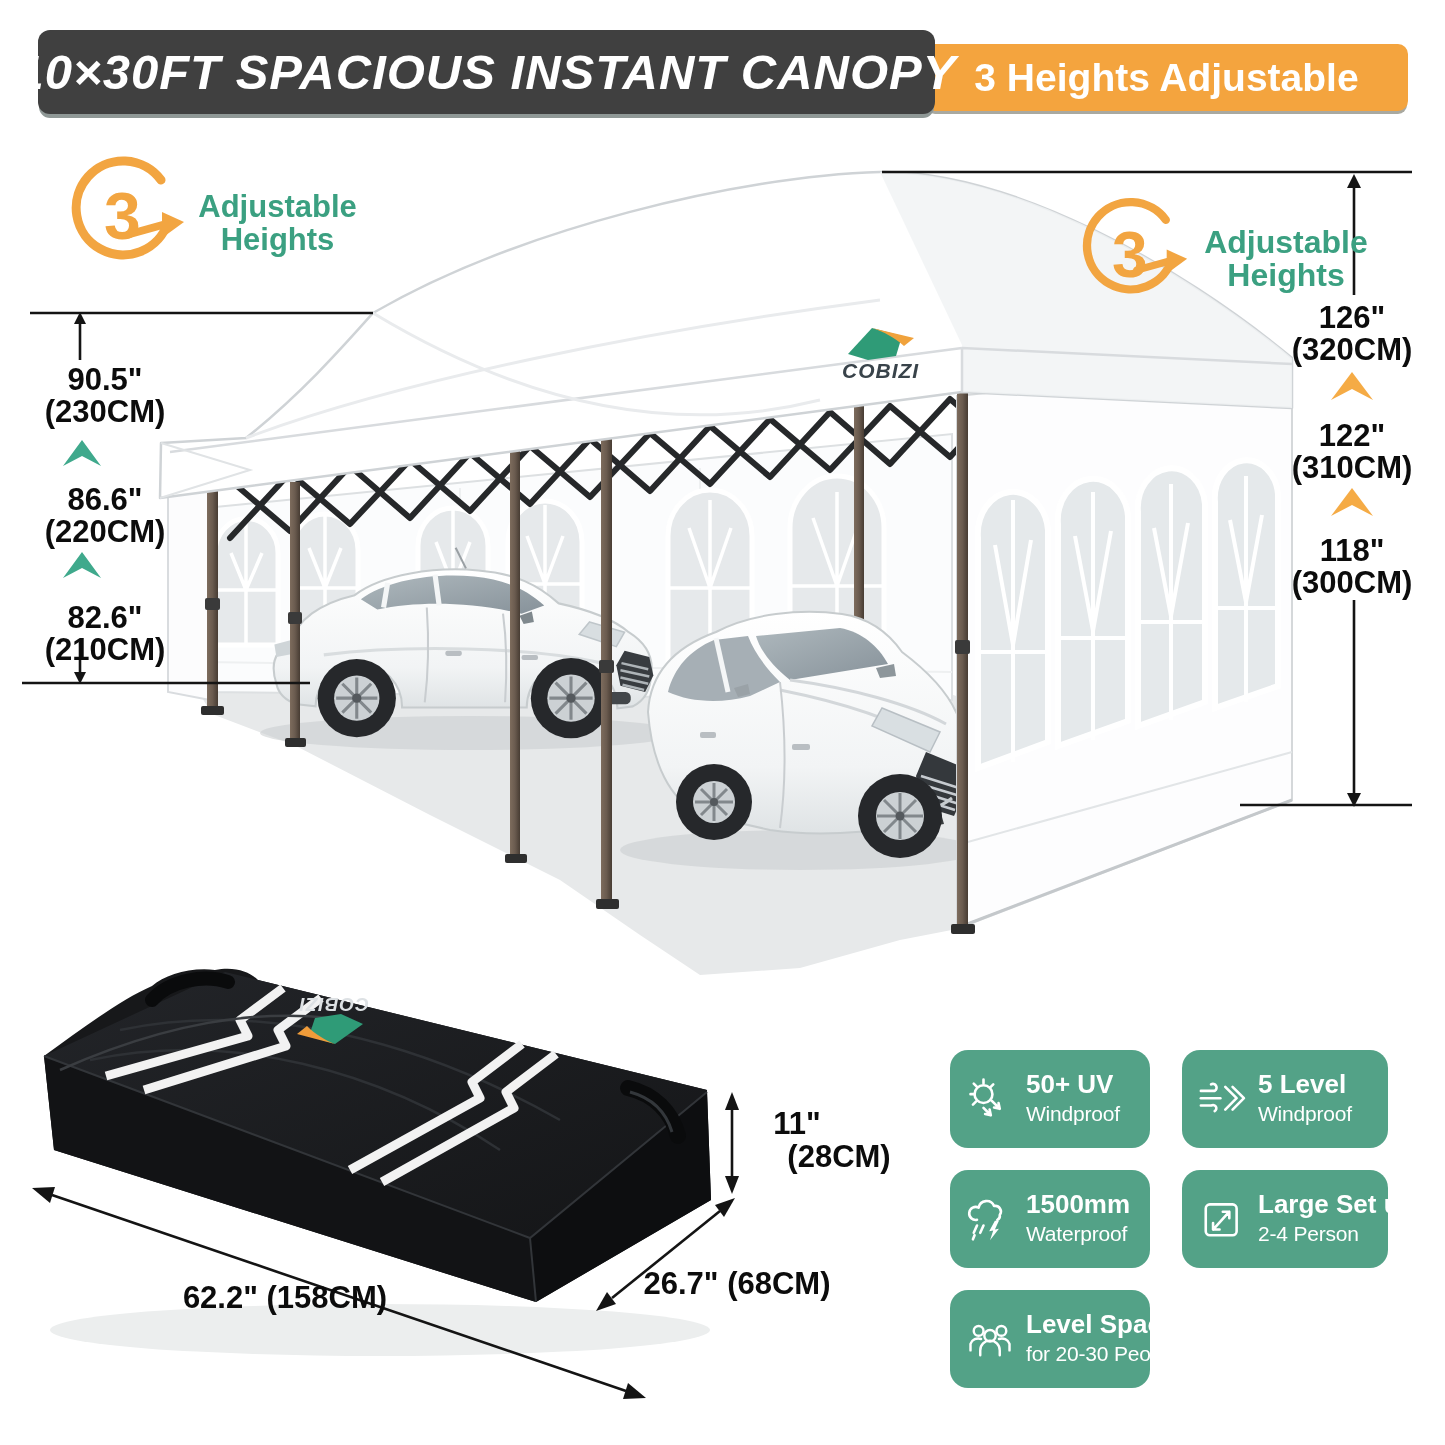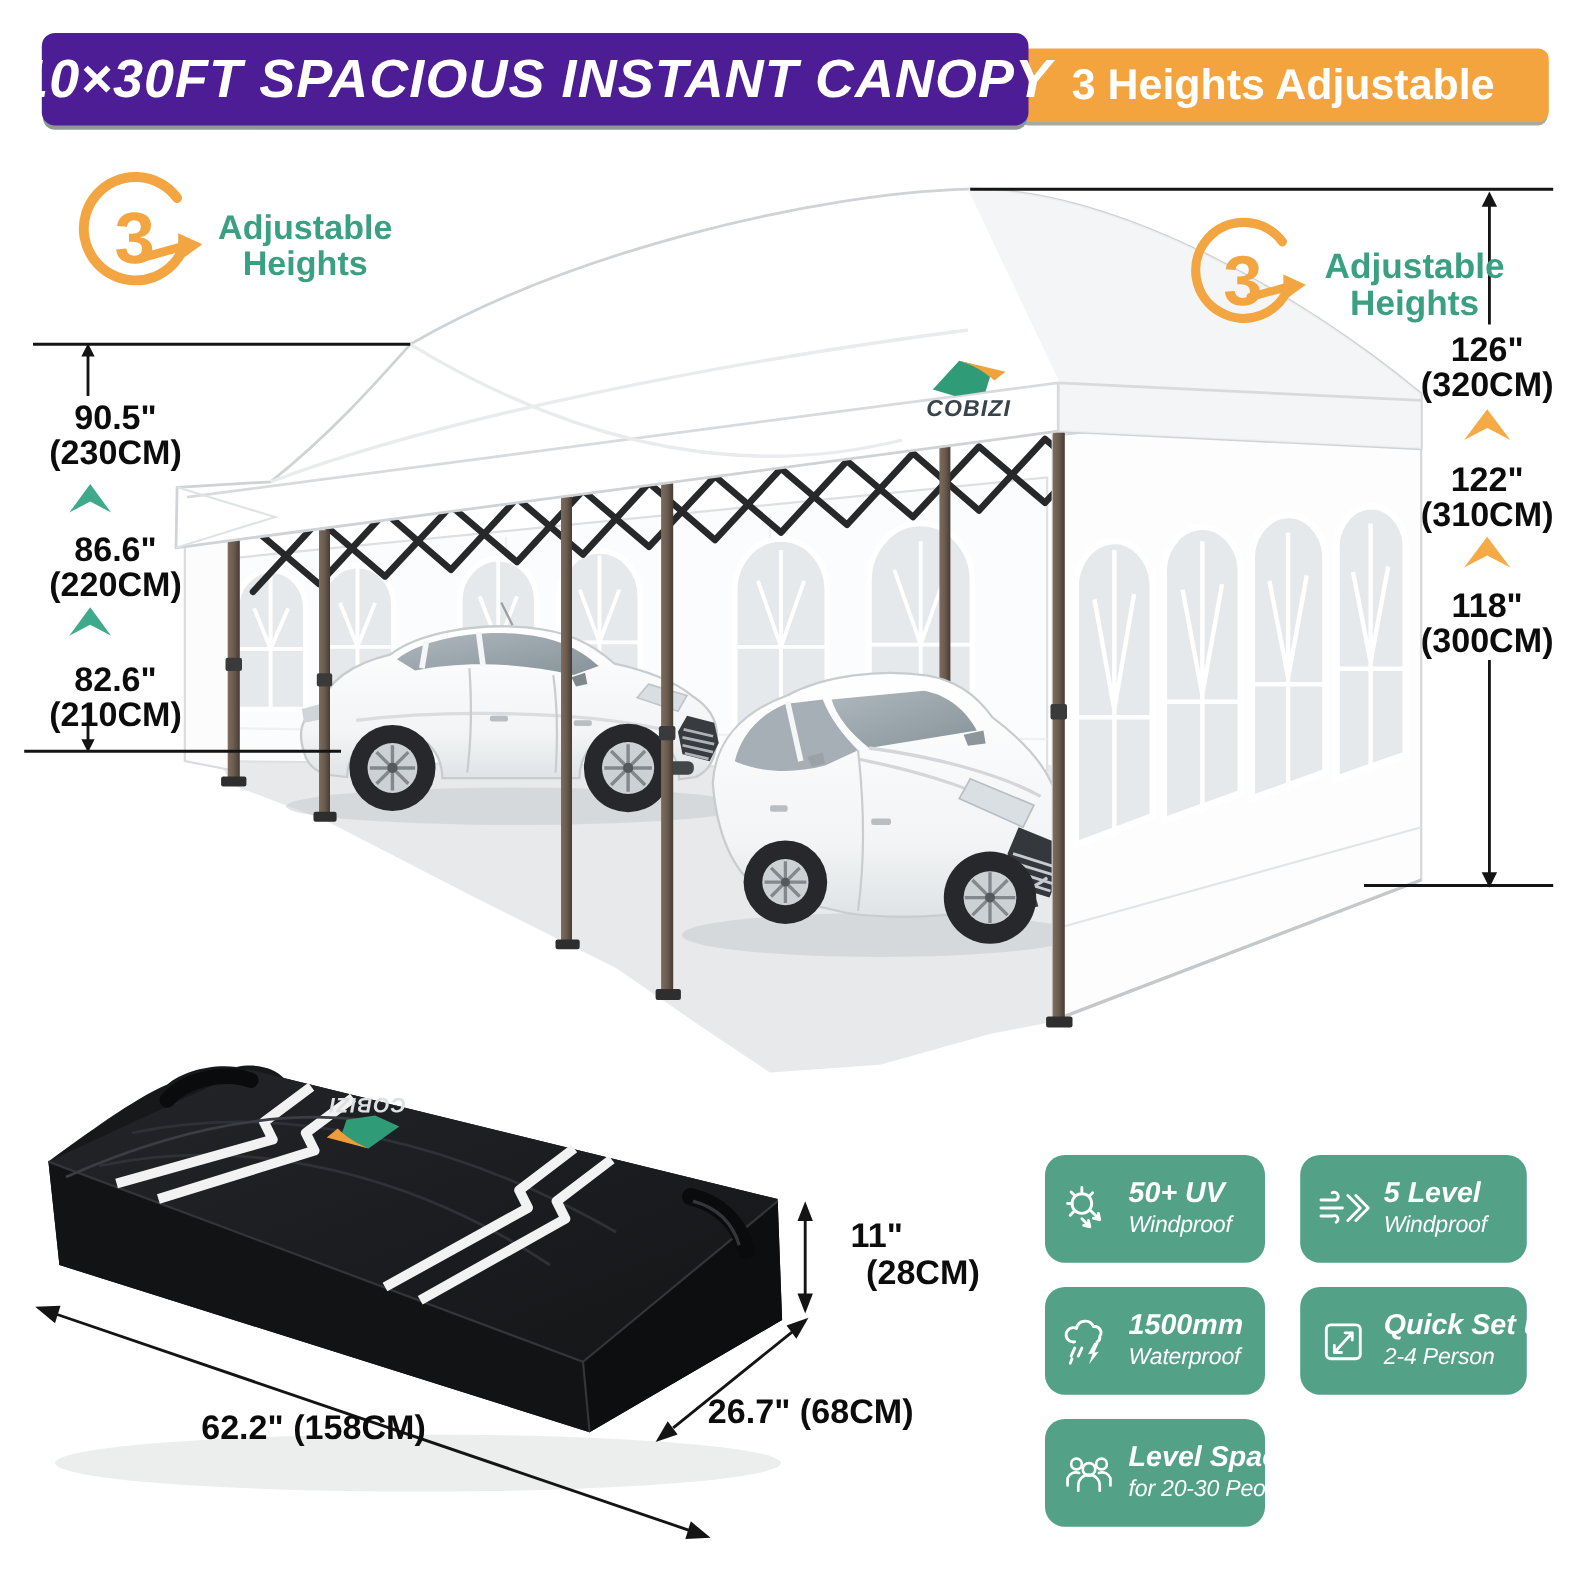--- a/index.html
+++ b/index.html
@@ -1,36 +1,36 @@
 <!DOCTYPE html>
 <html><head>
 <meta charset="utf-8">
 <style>
   html,body{margin:0;padding:0;background:#fff;}
   .canvas{position:relative;width:1445px;height:1445px;background:#fff;overflow:hidden;
           font-family:"Liberation Sans",sans-serif;}
   .layer{position:absolute;inset:0;}
   svg{display:block;}
   
-  .banner-green{position:absolute;left:38px;top:30px;width:897px;height:84px;background:#4c1d95;
+  .banner-green{position:absolute;left:38px;top:30px;width:897px;height:84px;background:#404040;
     border-radius:12px;box-shadow:0 5px 0 -1px #8f9896;display:flex;align-items:center;justify-content:center;z-index:3;}
   .banner-orange{position:absolute;left:925px;top:44px;width:483px;height:67px;background:#f4a43e;
     border-radius:10px;box-shadow:0 4px 0 -1px #a9a9a0;display:flex;align-items:center;justify-content:center;z-index:2;}
   .banner-green .t{color:#fff;font-weight:bold;font-style:italic;font-size:49px;letter-spacing:1px;white-space:nowrap;}
   .banner-orange .t{color:#fff;font-weight:bold;font-size:39px;white-space:nowrap;}
   
   .dim{position:absolute;color:#0c0c0c;font-weight:bold;font-size:31px;text-align:center;white-space:nowrap;}
   
   .badge{position:absolute;}
   .badge .num{position:absolute;color:#f2a541;font-weight:bold;}
   .badge .lbl{position:absolute;color:#3ba081;font-weight:bold;text-align:center;line-height:33px;}
   
   .tiles{position:absolute;left:950px;top:1050px;width:440px;display:grid;
          grid-template-columns:200px 206px;grid-auto-rows:98px;column-gap:32px;row-gap:22px;z-index:4;}
-  .tile{background:#53a287;border-radius:18px;display:flex;align-items:center;padding:0 8px 0 14px;gap:10px;box-sizing:border-box;font-style:italic;}
+  .tile{background:#53a287;border-radius:18px;display:flex;align-items:center;padding:0 8px 0 14px;gap:10px;box-sizing:border-box;}
   .tile .txt{color:#fff;line-height:29px;}
   .tile .l1{font-weight:bold;font-size:26px;white-space:nowrap;}
   .tile .l2{font-size:21px;letter-spacing:-0.2px;white-space:nowrap;}
   .tile svg{flex:0 0 auto;}
 </style>
 </head>
 <body>
 
 <div class="canvas">
 
@@ -382,21 +382,21 @@
         <div class="l2">Waterproof</div>
       </div>
     </div>
 
     <div class="tile">
       <svg width="52" height="52" viewBox="0 0 64 64" fill="none" stroke="#fff" stroke-width="3.2" stroke-linecap="round" stroke-linejoin="round">
         <rect x="12" y="14" width="38" height="38" rx="5"></rect>
         <path d="M21,45 L41,23 M21,45 h8 M21,45 v-8 M41,23 h-8 M41,23 v8"></path>
       </svg>
       <div class="txt">
-        <div class="l1">Quick Set up</div>
+        <div class="l1">Large Set up</div>
         <div class="l2">2-4 Person</div>
       </div>
     </div>
 
     <div class="tile">
       <svg width="52" height="52" viewBox="0 0 64 64" fill="none" stroke="#fff" stroke-width="3" stroke-linecap="round" stroke-linejoin="round">
         <circle cx="18" cy="22" r="6"></circle>
         <path d="M8,46 v-8 a10,10 0 0 1 13,-6"></path>
         <circle cx="46" cy="22" r="6"></circle>
         <path d="M56,46 v-8 a10,10 0 0 0 -13,-6"></path>

